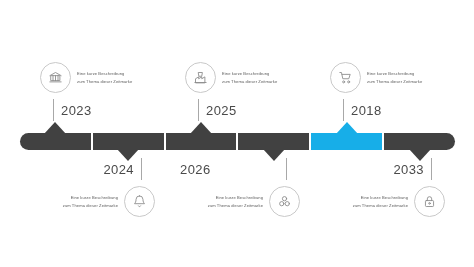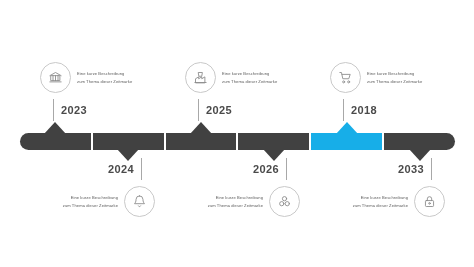--- a/index.html
+++ b/index.html
@@ -90,25 +90,24 @@
 
   .desc {
     font-size: 4.1px;
     line-height: 7.5px;
     color: #5c5c5c;
     white-space: nowrap;
     letter-spacing: 0.08px;
   }
 
   .year {
-    font-size: 11px;
+    font-size: 13px;
     color: #4a4a4a;
     letter-spacing: 0.4px;
     white-space: nowrap;
-    font-weight: bold;
   }
 
   .connector {
     width: 1px;
     background: #a8a8a8;
   }
 
   
   .top-row {
     display: flex;
@@ -240,21 +239,21 @@
       <div class="circle">
         <svg viewBox="0 0 24 24" fill="none" stroke="#8a8a8a" stroke-width="1.4" stroke-linecap="round" stroke-linejoin="round">
           <path d="M12 3 a5.5 5.5 0 0 0 -5.5 5.5 c0 4 -1.5 6 -2.5 7 h16 c-1 -1 -2.5 -3 -2.5 -7 A5.5 5.5 0 0 0 12 3 z"></path>
           <path d="M10.2 19 a2 2 0 0 0 3.6 0"></path>
         </svg>
       </div>
     </div>
   </div>
 
   <div class="milestone" style="left:180px; top:158px; width:120px;">
-    <div class="bot-year" style="margin-bottom:6px; margin-right:13px;">
+    <div class="bot-year" style="margin-bottom:6px; margin-right:13px;justify-content:space-between;">
       <div class="year">2026</div>
       <div class="connector"></div>
     </div>
     <div class="bot-row">
       <div>
         <div class="desc right">Eine kurze Beschreibung</div>
         <div class="desc right">zum Thema dieser Zeitmarke</div>
       </div>
       <div class="circle">
         <svg viewBox="0 0 24 24" fill="none" stroke="#8a8a8a" stroke-width="1.4" stroke-linecap="round" stroke-linejoin="round">

